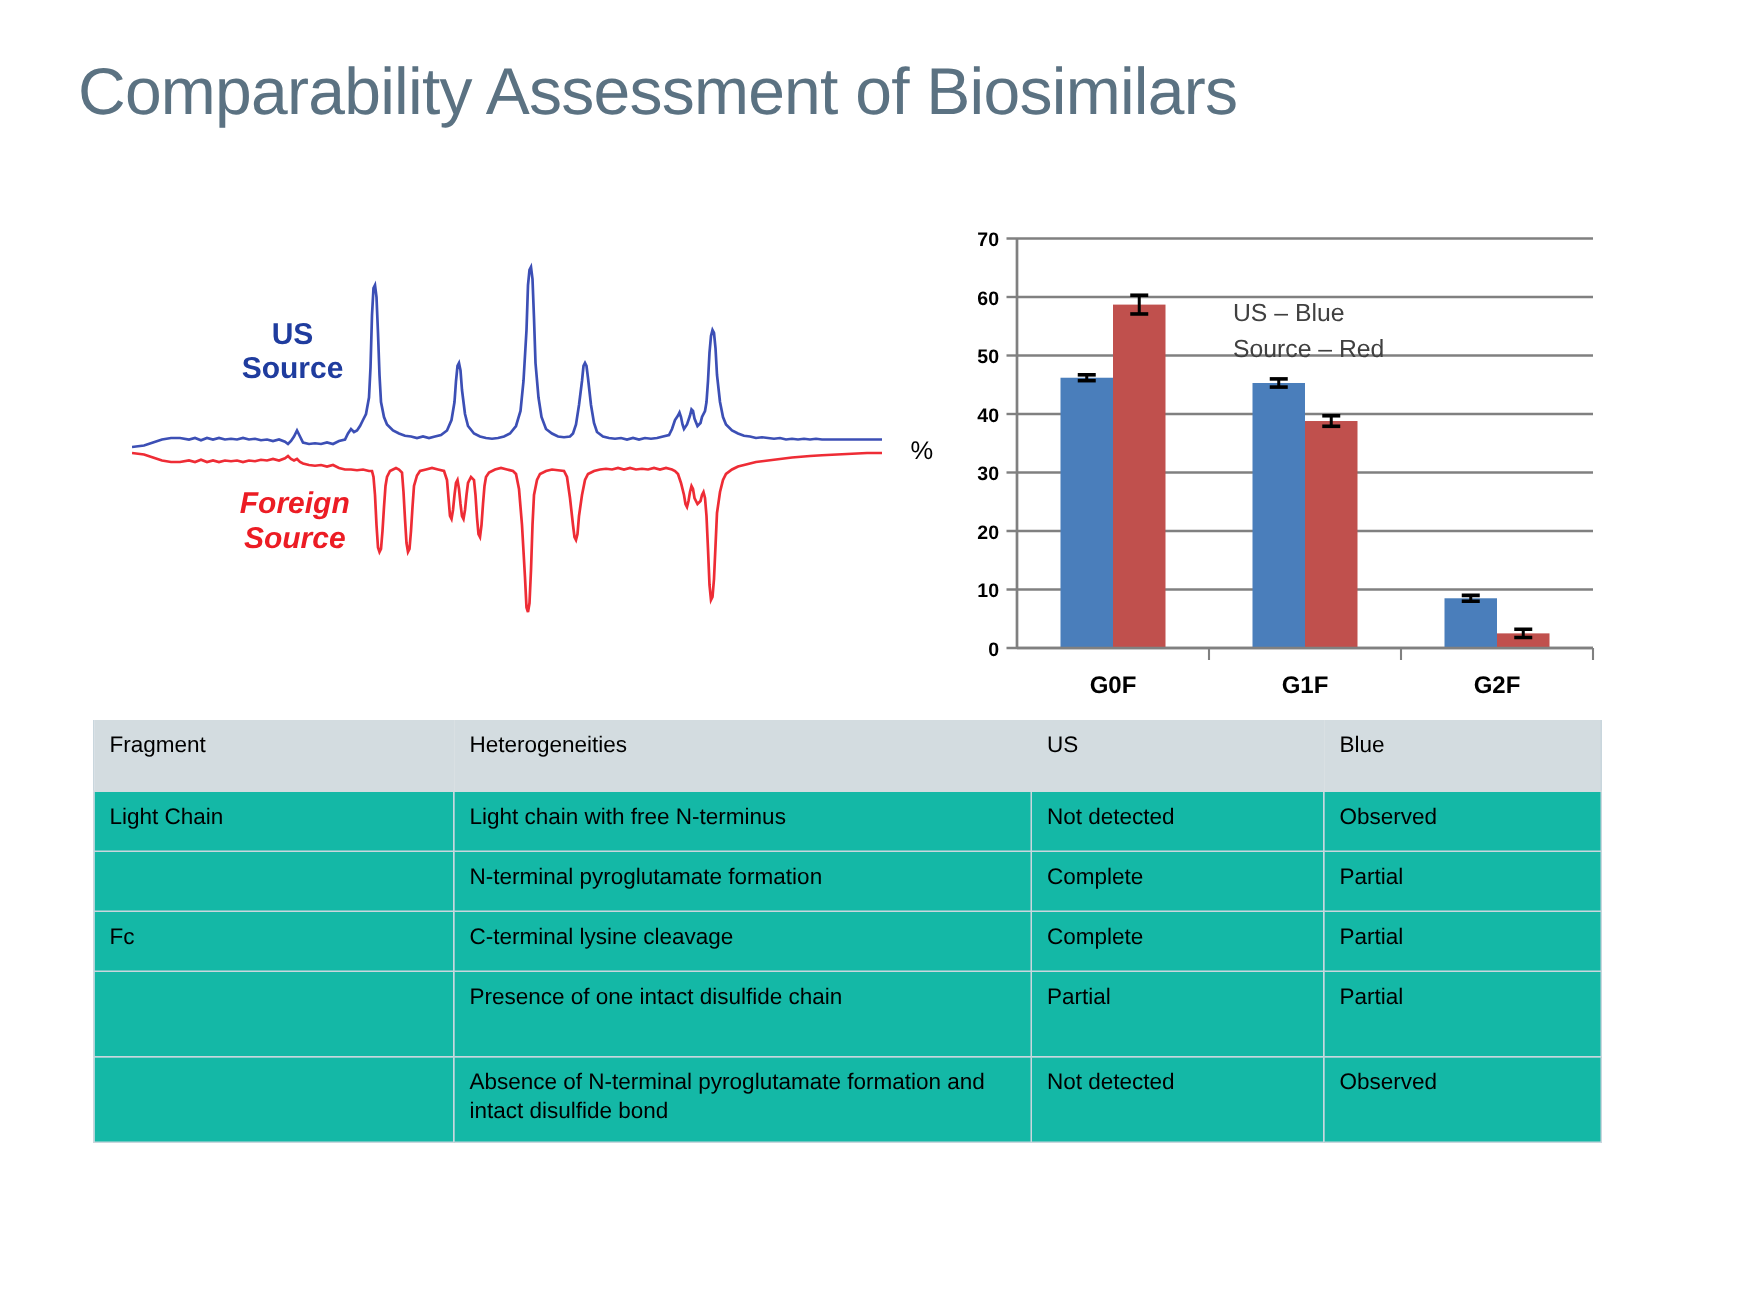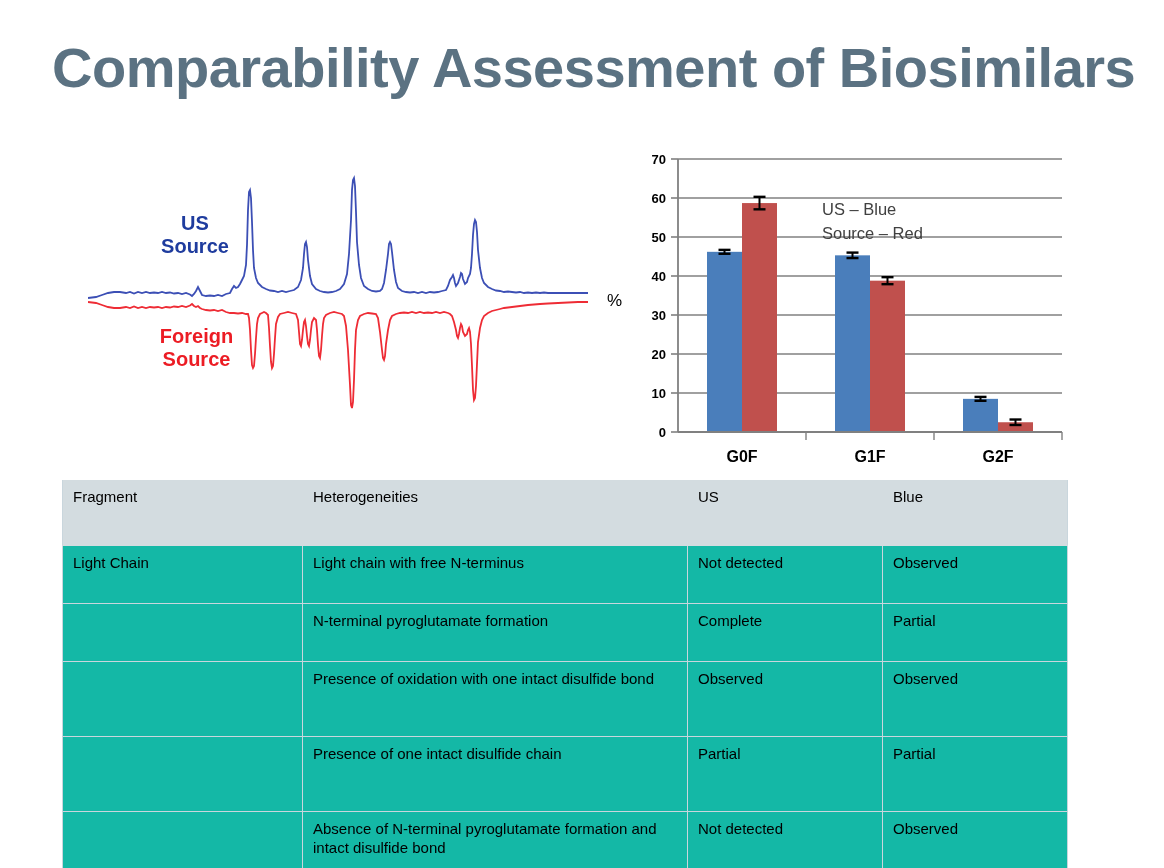--- a/index.html
+++ b/index.html
@@ -15,23 +15,23 @@
     font-family: "Liberation Sans", sans-serif;
     color: #000000;
   }
 
   
   #slide-title {
     position: absolute;
     left: 52px;
     top: 38px;
     width: 1090px;
-    font-size: 56px;
+    font-size: 44px;
     line-height: 1.08;
-    font-weight: 700;
+    font-weight: 400;
     color: #5b7282;
     letter-spacing: -0.5px;
     white-space: nowrap;
   }
 
   
   #spectrum-figure {
     position: absolute;
     left: 88px;
     top: 150px;
@@ -50,20 +50,21 @@
     left: 52px;
     top: 62px;
     width: 110px;
     color: #1f3c9e;
   }
   #foreign-source-label {
     left: 36px;
     top: 175px;
     width: 145px;
     color: #ec1c24;
+    font-style: italic;
   }
 
   
   #bar-chart {
     position: absolute;
     left: 600px;
     top: 145px;
     width: 480px;
     height: 330px;
   }
@@ -97,21 +98,21 @@
   }
   #comparison-table col.c-frag { width: 240px; }
   #comparison-table col.c-het  { width: 385px; }
   #comparison-table col.c-us   { width: 195px; }
   #comparison-table col.c-in   { width: 185px; }
 
   #comparison-table th,
   #comparison-table td {
     text-align: left;
     vertical-align: top;
-    padding: 7px 10px 25px 10px;
+    padding: 7px 10px 7px 10px;
     font-weight: 400;
     line-height: 1.28;
     border-left: 1px solid #c9d6dd;
     border-right: 1px solid #c9d6dd;
     border-bottom: 1px solid #c9d6dd;
   }
   #comparison-table thead th {
     background: #d3dce0;
     border-bottom: 1px solid #d3dce0;
     border-left-color: #d3dce0;
@@ -294,25 +295,25 @@
         <td>Light chain with free N-terminus</td>
         <td>Not detected</td>
         <td>Observed</td>
       </tr>
       <tr class="row-short">
         <td></td>
         <td>N-terminal pyroglutamate formation</td>
         <td>Complete</td>
         <td>Partial</td>
       </tr>
-      <tr class="row-tall">
-        <td></td>
-        <td>Presence of oxidation with one intact disulfide bond</td>
-        <td>Observed</td>
-        <td>Observed</td>
+      <tr class="row-short">
+        <td>Fc</td>
+        <td>C-terminal lysine cleavage</td>
+        <td>Complete</td>
+        <td>Partial</td>
       </tr>
       <tr class="row-tall">
         <td></td>
         <td>Presence of one intact disulfide chain</td>
         <td>Partial</td>
         <td>Partial</td>
       </tr>
       <tr class="row-tall">
         <td></td>
         <td>Absence of N-terminal pyroglutamate formation and intact disulfide bond</td>

